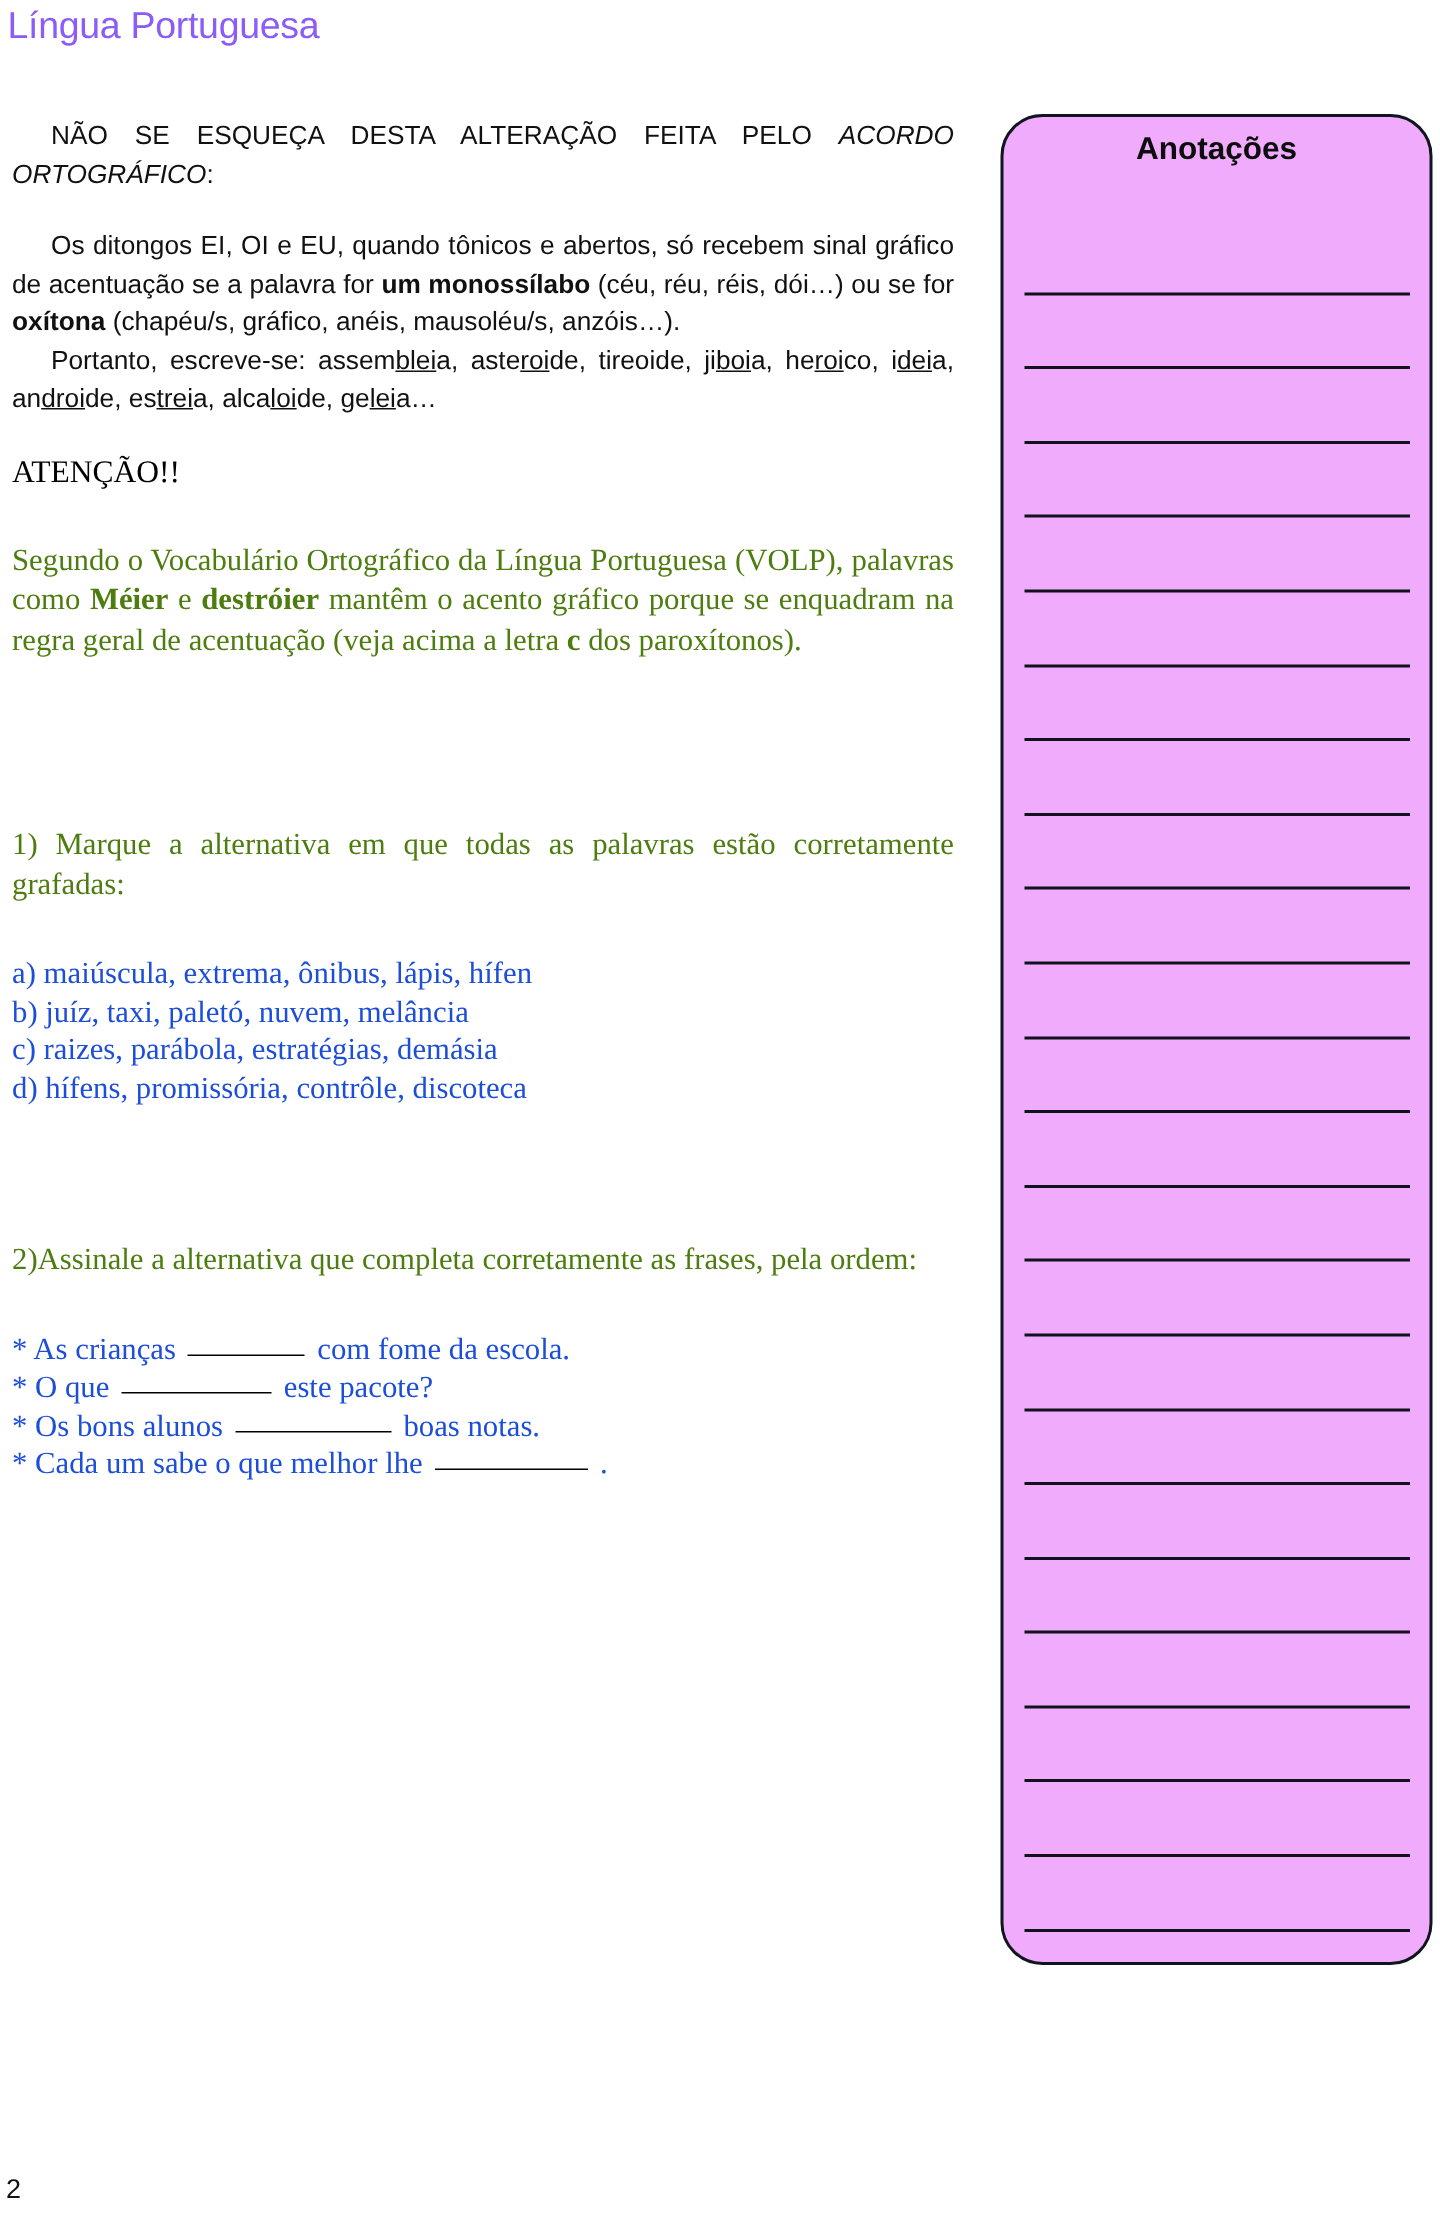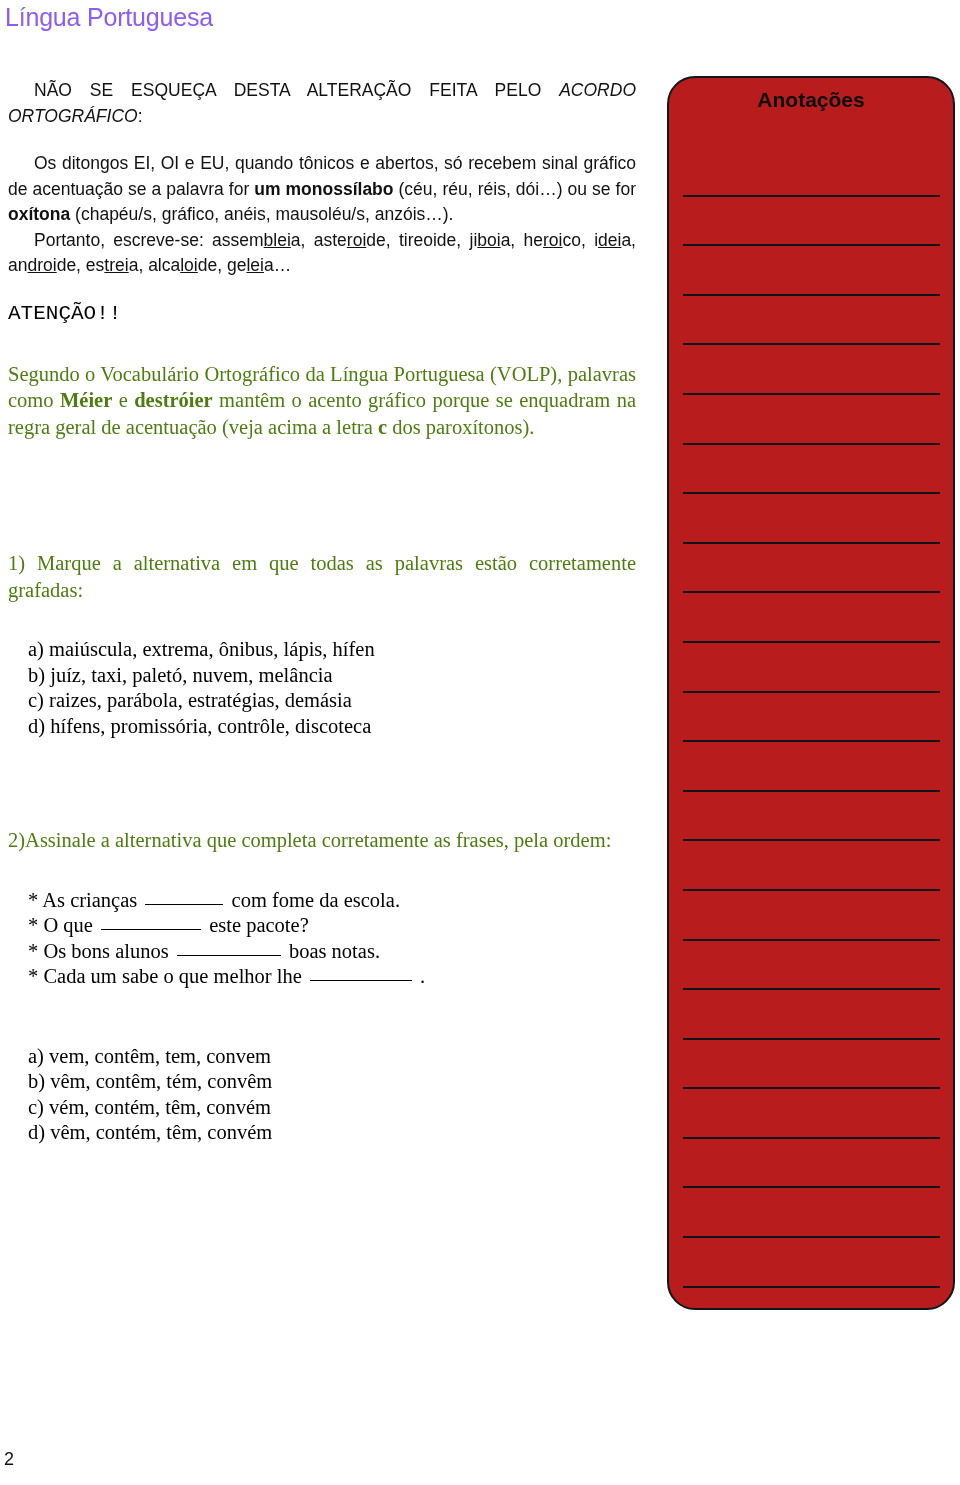--- a/index.html
+++ b/index.html
@@ -71,46 +71,45 @@
     color: #4d7c0f;
   }
   .serif-block p { margin: 0; }
   .serif-block b { font-weight: bold; }
 
   .serif-plain {
     font-family: "Liberation Serif", serif;
     font-size: 20.5px;
     line-height: 25.5px;
     text-align: left;
-    color: #000000;
-    margin-left: 20px;
+    color: #1d4ed8;
   }
   .serif-plain p { margin: 0; }
 
   .heading-serif {
-    font-family: Liberation Mono, monospace;
+    font-family: Liberation Serif, serif;
     font-size: 21px;
     line-height: 26px;
   }
 
   .blank-line {
     display: inline-block;
     border-bottom: 1.4px solid #000;
     vertical-align: 2px;
     margin: 0 3px;
   }
 
   
   .notes-panel {
     position: absolute;
     left: 667px;
     top: 76px;
     width: 288px;
     height: 1234px;
-    background: #b91c1c;
+    background: #f0abfc;
     border: 2.2px solid #11151d;
     border-radius: 28px;
     box-sizing: border-box;
   }
   .notes-title {
     position: absolute;
     left: 0;
     right: 0;
     top: 9px;
     text-align: center;
@@ -239,24 +238,18 @@
 
     <div class="serif-plain" id="q2-sentences">
         <p><span>* As crianças </span><span class="blank-line" style="width: 78px;"></span><span> com fome da escola.</span></p>
         <p><span>* O que </span><span class="blank-line" style="width: 100px;"></span><span> este pacote?</span></p>
         <p><span>* Os bons alunos </span><span class="blank-line" style="width: 104px;"></span><span> boas notas.</span></p>
         <p><span>* Cada um sabe o que melhor lhe </span><span class="blank-line" style="width: 102px;"></span><span> .</span></p>
       </div>
 
     <div class="gap-xl"></div>
 
-    <div class="serif-plain" id="q2-options">
-        <p>a) vem, contêm, tem, convem</p>
-        <p>b) vêm, contêm, tém, convêm</p>
-        <p>c) vém, contém, têm, convém</p>
-        <p>d) vêm, contém, têm, convém</p>
-      </div>
 
   </div>
 
   <div class="page-number">2</div>
 
 </div>
 
 </body></html>

